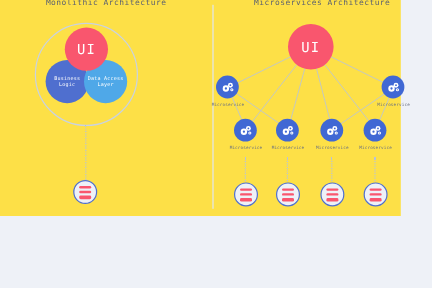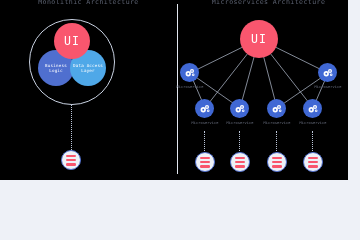--- a/index.html
+++ b/index.html
@@ -4,22 +4,23 @@
 <style>
   html, body {
     margin: 0; padding: 0;
     width: 360px; height: 180px;
     overflow: hidden;
     background: #eef1f7;
     font-family: "DejaVu Sans Mono", "Liberation Mono", monospace;
   }
   #stage {
     position: relative;
-    width: 348px; height: 180px;
-    background: #000000;
+    width: 294px; height: 180px;
+    background: #fde047;
+    padding-left: 40px;
   }
   .panel-title {
     position: absolute;
     top: -2px;
     text-align: center;
     font-size: 6.6px;
     letter-spacing: 0.4px;
     color: #5b6170;
     font-family: "DejaVu Sans Mono", "Liberation Mono", monospace;
     white-space: nowrap;

